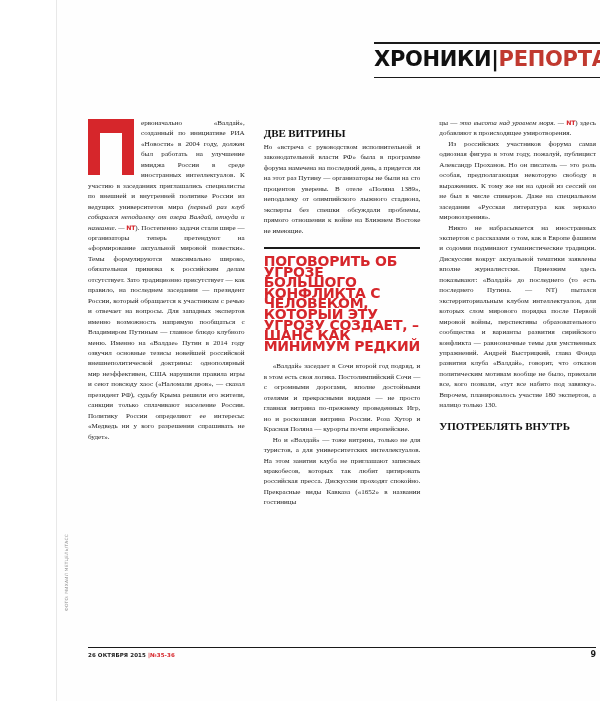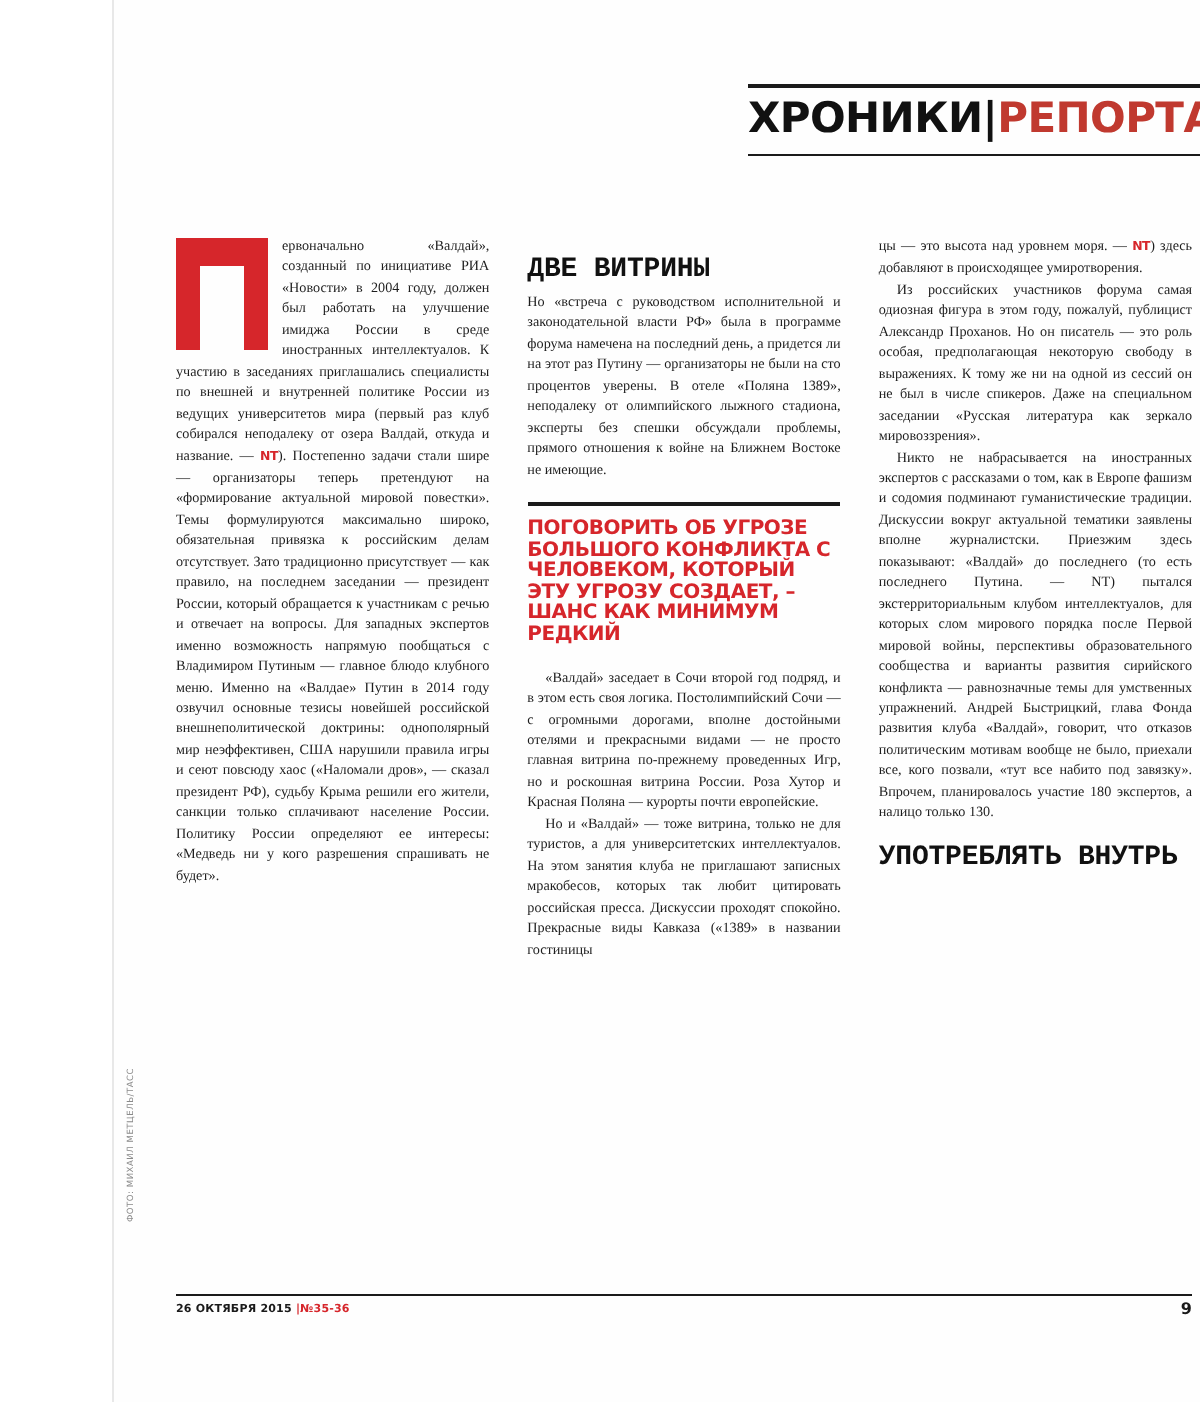--- a/index.html
+++ b/index.html
@@ -105,53 +105,53 @@
     background: #d6262b;
   }
   .dropcap::after {
     content: "";
     position: absolute;
     left: 12px; top: 14px;
     width: 22px; height: 42px;
     background: #fefefe;
   }
 
-  .em-it { }
+  .em-it { font-style: italic; }
   .nt {
     color: #d6262b;
     font-weight: bold;
     font-family: "DejaVu Sans", sans-serif;
     font-size: 6.2px;
     letter-spacing: -0.2px;
   }
 
   
   h3.sub {
     margin: 9px 0 3px 0;
-    font-family: Liberation Mono, monospace;
-    font-weight: bold;
-    font-size: 14px;
+    font-family: Liberation Serif, serif;
+    font-weight: bold;
+    font-size: 11px;
     letter-spacing: -0.1px;
     color: #111111;
     text-transform: uppercase;
   }
 
   
   .pullquote {
     margin: 11px 0 10px 0;
   }
   .pq-rule {
     height: 2px;
     background: #1a1a1a;
     margin-bottom: 7px;
   }
   .pq-text {
     font-family: "DejaVu Sans", sans-serif;
     font-weight: bold;
-    font-size: 10px;
+    font-size: 14px;
     line-height: 10.6px;
     color: #d6262b;
     text-transform: uppercase;
     letter-spacing: -0.25px;
   }
 
   
   .footer-rule {
     position: absolute;
     left: 44px; top: 647px;
@@ -235,21 +235,21 @@
       <h3 class="sub">ДВЕ ВИТРИНЫ</h3>
 
       <p class="noindent">Но «встреча с руководством исполнительной и законодательной власти РФ» была в программе форума намечена на последний день, а придется ли на этот раз Путину — организаторы не были на сто процентов уверены. В отеле «Поляна 1389», неподалеку от олимпийского лыжного стадиона, эксперты без спешки обсуждали проблемы, прямого отношения к войне на Ближнем Востоке не имеющие.</p>
 
       <div class="pullquote">
         <div class="pq-rule"></div>
         <div class="pq-text">ПОГОВОРИТЬ ОБ УГРОЗЕ БОЛЬШОГО КОНФЛИКТА С ЧЕЛОВЕКОМ, КОТОРЫЙ ЭТУ УГРОЗУ СОЗДАЕТ, – ШАНС КАК МИНИМУМ РЕДКИЙ</div>
       </div>
 
       <p class="indent">«Валдай» заседает в Сочи второй год подряд, и в этом есть своя логика. Постолимпийский Сочи — с огромными дорогами, вполне достойными отелями и прекрасными видами — не просто главная витрина по-прежнему проведенных Игр, но и роскошная витрина России. Роза Хутор и Красная Поляна — курорты почти европейские.</p>
-      <p class="indent">Но и «Валдай» — тоже витрина, только не для туристов, а для университетских интеллектуалов. На этом занятия клуба не приглашают записных мракобесов, которых так любит цитировать российская пресса. Дискуссии проходят спокойно. Прекрасные виды Кавказа («1389» в названии гостиницы</p>
+      <p class="indent">Но и «Валдай» — тоже витрина, только не для туристов, а для университетских интеллектуалов. На этом занятия клуба не приглашают записных мракобесов, которых так любит цитировать российская пресса. Дискуссии проходят спокойно. Прекрасные виды Кавказа («1652» в названии гостиницы</p>
     </div>
 
     <div class="col">
       <p class="noindent"><span>цы — </span><span class="em-it">это высота над уровнем моря. — </span><span class="nt">NT</span><span>) здесь добавляют в происходящее умиротворения.</span></p>
 
       <p class="indent">Из российских участников форума самая одиозная фигура в этом году, пожалуй, публицист Александр Проханов. Но он писатель — это роль особая, предполагающая некоторую свободу в выражениях. К тому же ни на одной из сессий он не был в числе спикеров. Даже на специальном заседании «Русская литература как зеркало мировоззрения».</p>
       <p class="indent">Никто не набрасывается на иностранных экспертов с рассказами о том, как в Европе фашизм и содомия подминают гуманистические традиции. Дискуссии вокруг актуальной тематики заявлены вполне журналистски. Приезжим здесь показывают: «Валдай» до последнего (то есть последнего Путина. — NT) пытался экстерриториальным клубом интеллектуалов, для которых слом мирового порядка после Первой мировой войны, перспективы образовательного сообщества и варианты развития сирийского конфликта — равнозначные темы для умственных упражнений. Андрей Быстрицкий, глава Фонда развития клуба «Валдай», говорит, что отказов политическим мотивам вообще не было, приехали все, кого позвали, «тут все набито под завязку». Впрочем, планировалось участие 180 экспертов, а налицо только 130.</p>
 
       <h3 class="sub">УПОТРЕБЛЯТЬ ВНУТРЬ</h3>
 

